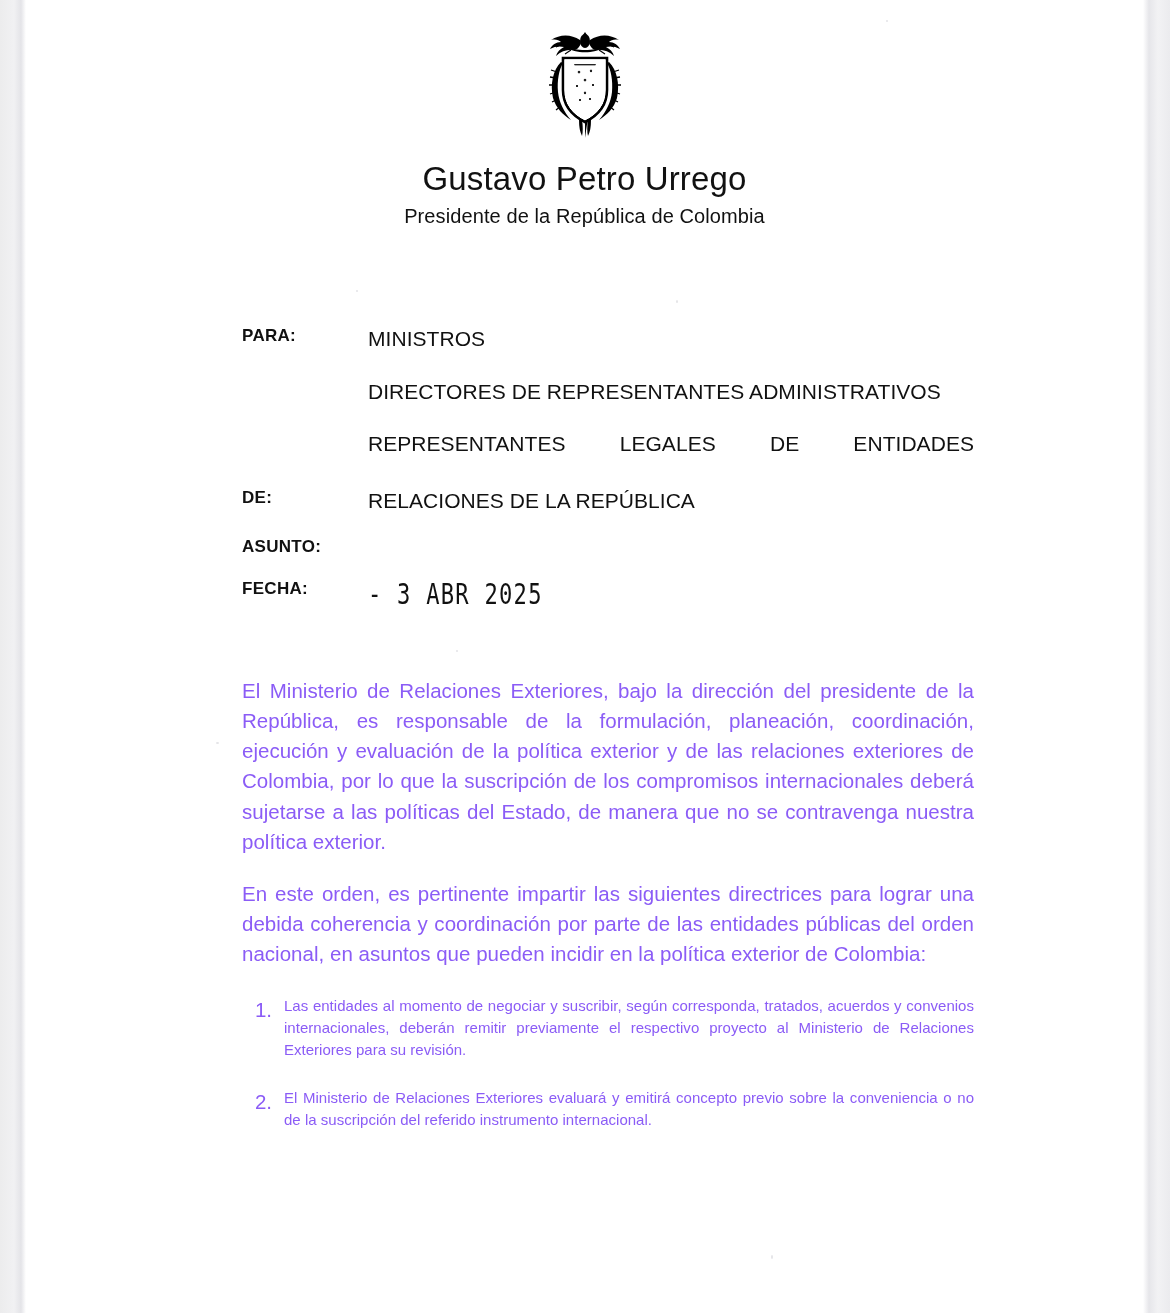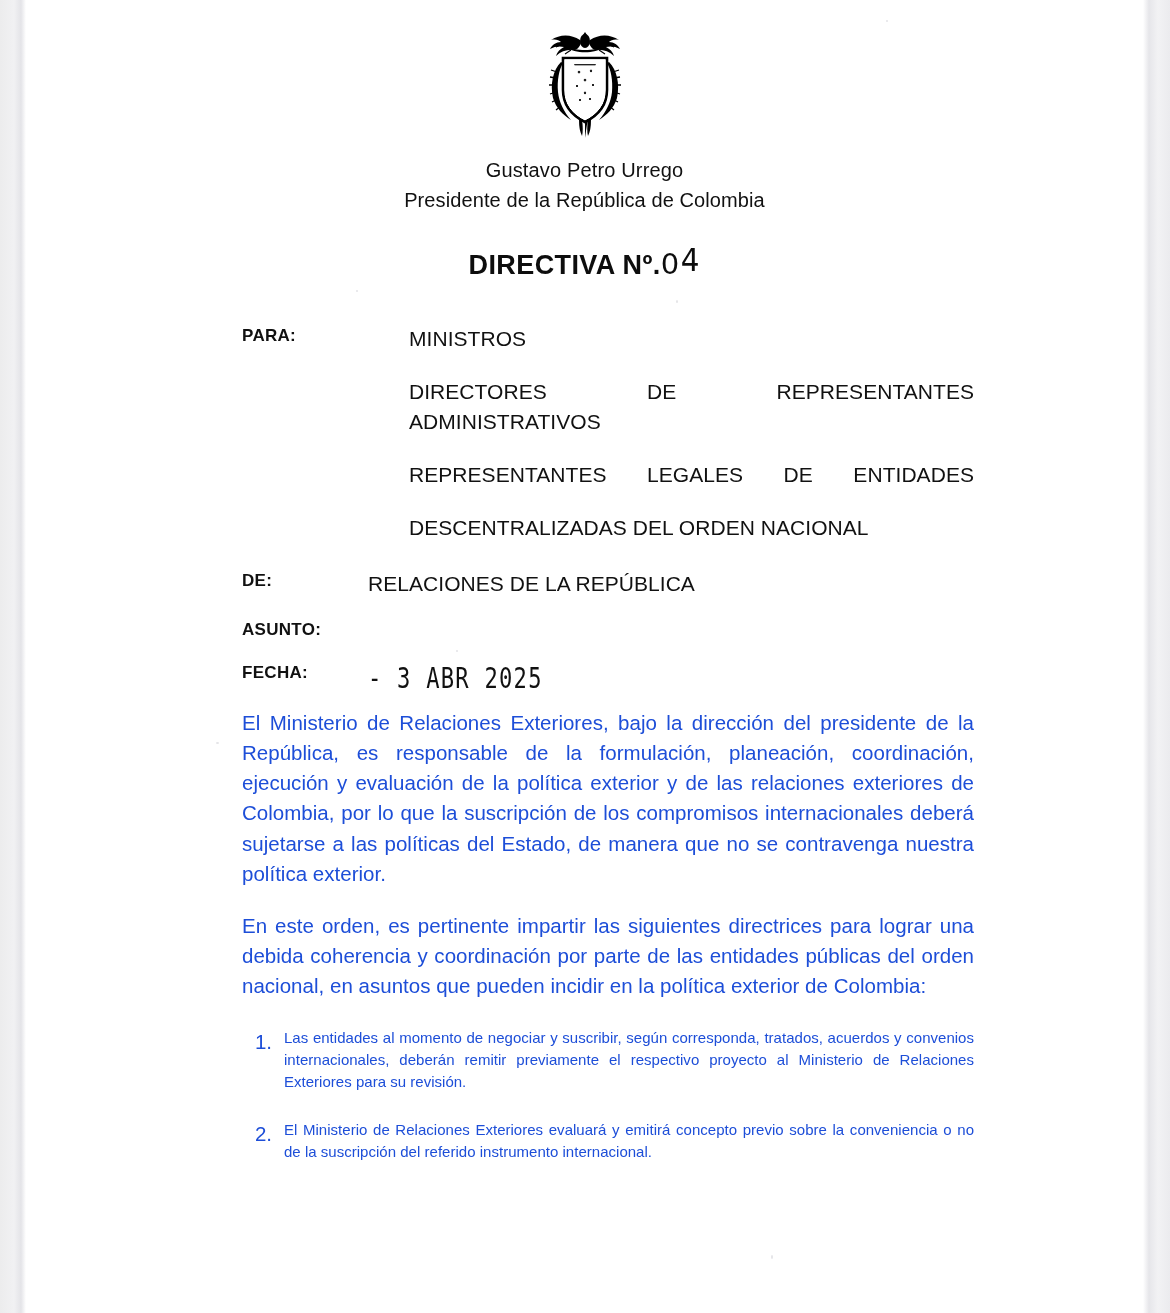--- a/index.html
+++ b/index.html
@@ -59,21 +59,21 @@
   
   .header-block {
     position: absolute;
     left: 0;
     top: 158px;
     width: 1117px;
     text-align: center;
     color: #111;
   }
   .header-name {
-    font-size: 20px;
+    font-size: 33px;
     letter-spacing: 0.15px;
     line-height: 1.28;
     font-weight: 400;
   }
   .header-role {
     font-size: 20px;
     letter-spacing: 0.1px;
     line-height: 1.3;
     margin-top: 3px;
     font-weight: 400;
@@ -136,43 +136,43 @@
   .meta-value.justify {
     text-align: justify;
     text-align-last: left;
   }
   .meta-value .vline { display: block; }
   .meta-value .vline.just {
     text-align: justify;
     text-align-last: justify;
   }
   .meta-row.tall { margin-bottom: 26px; }
-  .meta-row.para .meta-value .vline { margin-bottom: 22px; margin-left: 41px; }
+  .meta-row.para .meta-value .vline { margin-bottom: 22px; }
   .meta-row.para .meta-value .vline:last-child { margin-bottom: 0; }
 
   
   .date-stamp {
     font-family: "DejaVu Sans Mono", monospace;
     font-size: 27px;
     font-weight: 400;
     letter-spacing: 1.5px;
     transform: scaleX(0.82) scaleY(1.06);
     transform-origin: left center;
     display: inline-block;
     color: #111;
     margin-top: -3px;
   }
 
   
   .body-block {
     position: absolute;
     left: 216px;
-    top: 708px;
+    top: 676px;
     width: 732px;
-    color: #1d4ed8;
+    color: #8b5cf6;
   }
   .para {
     font-size: 20.5px;
     line-height: 1.47;
     text-align: justify;
     text-align-last: left;
     letter-spacing: 0.02px;
     margin: 0 0 22px 0;
   }
   .num-list {
@@ -277,33 +277,29 @@
         <path d="M58 92 C58 99 57 104 55 108 C54 104 54 98 55 92 z"></path>
       </g>
     </svg>
   </div>
 
   <div class="header-block">
     <div class="header-name">Gustavo Petro Urrego</div>
     <div class="header-role">Presidente de la República de Colombia</div>
   </div>
 
-  <div class="doc-title">
-    <span>DIRECTIVA Nº.</span><span class="stamp-num"><span class="d1">0</span><span class="d2">4</span></span>
-  </div>
 
   <div class="meta">
 
     <div class="meta-row para tall">
       <div class="meta-label">PARA:</div>
       <div class="meta-value">
         <span class="vline">MINISTROS</span>
         <span class="vline">DIRECTORES DE REPRESENTANTES ADMINISTRATIVOS</span>
         <span class="vline just">REPRESENTANTES LEGALES DE ENTIDADES</span>
-        <span class="vline" style="margin-bottom:0">DESCENTRALIZADAS DEL ORDEN NACIONAL</span>
       </div>
     </div>
 
     <div class="meta-row">
       <div class="meta-label">DE:</div>
       <div class="meta-value">RELACIONES DE LA REPÚBLICA</div>
     </div>
 
     <div class="meta-row">
       <div class="meta-label">ASUNTO:</div>

